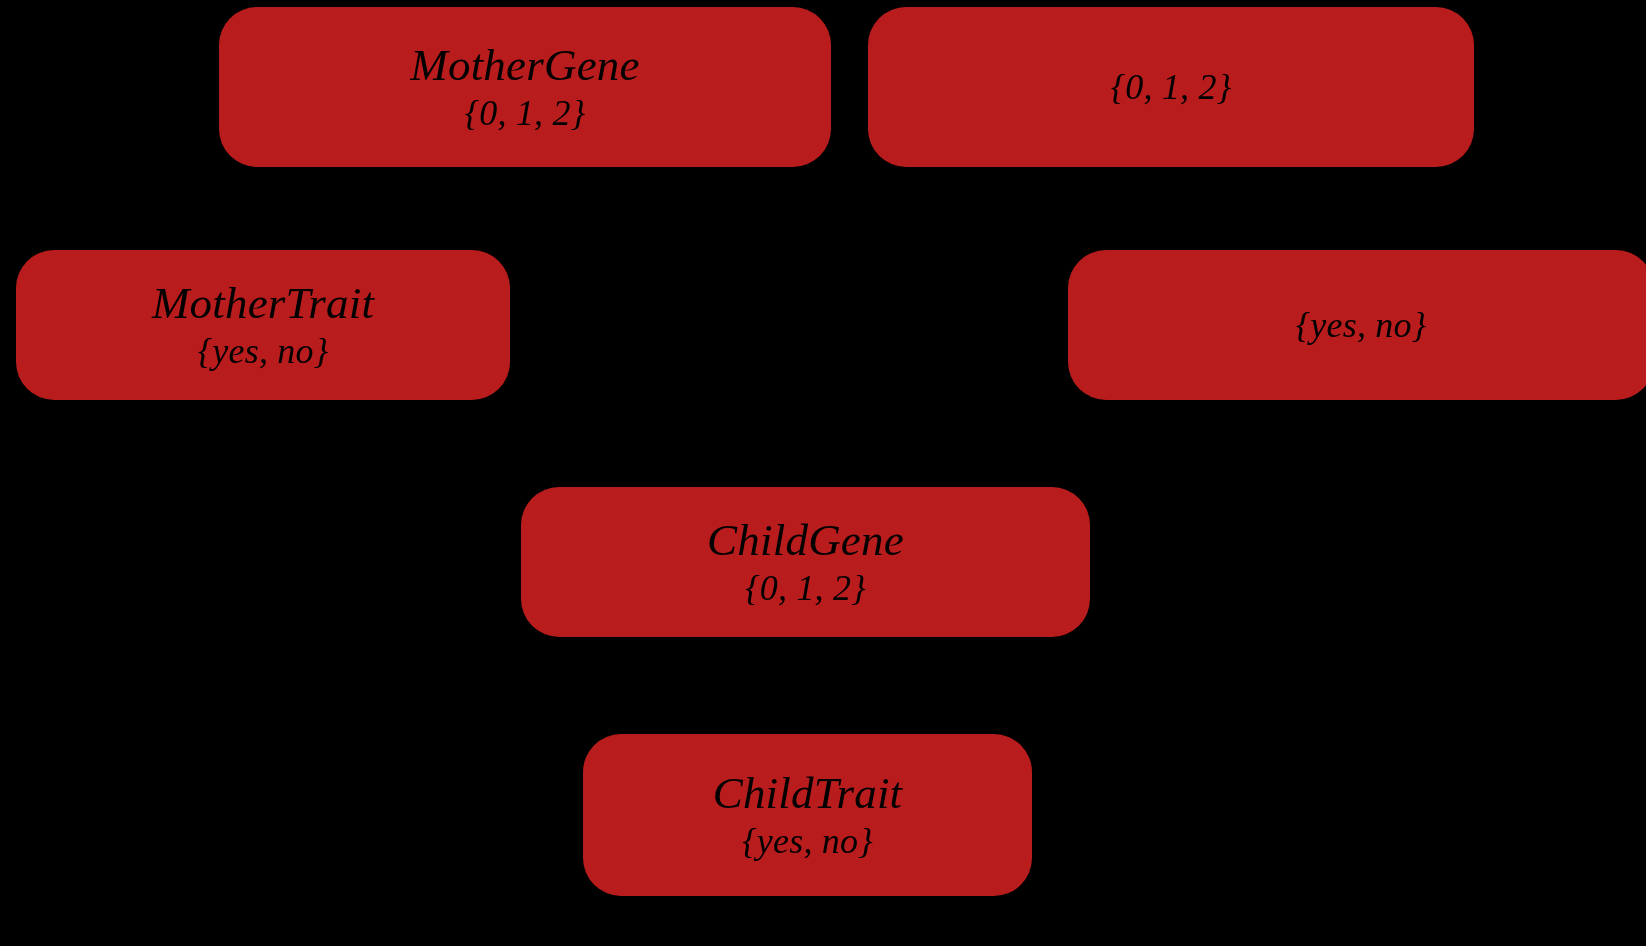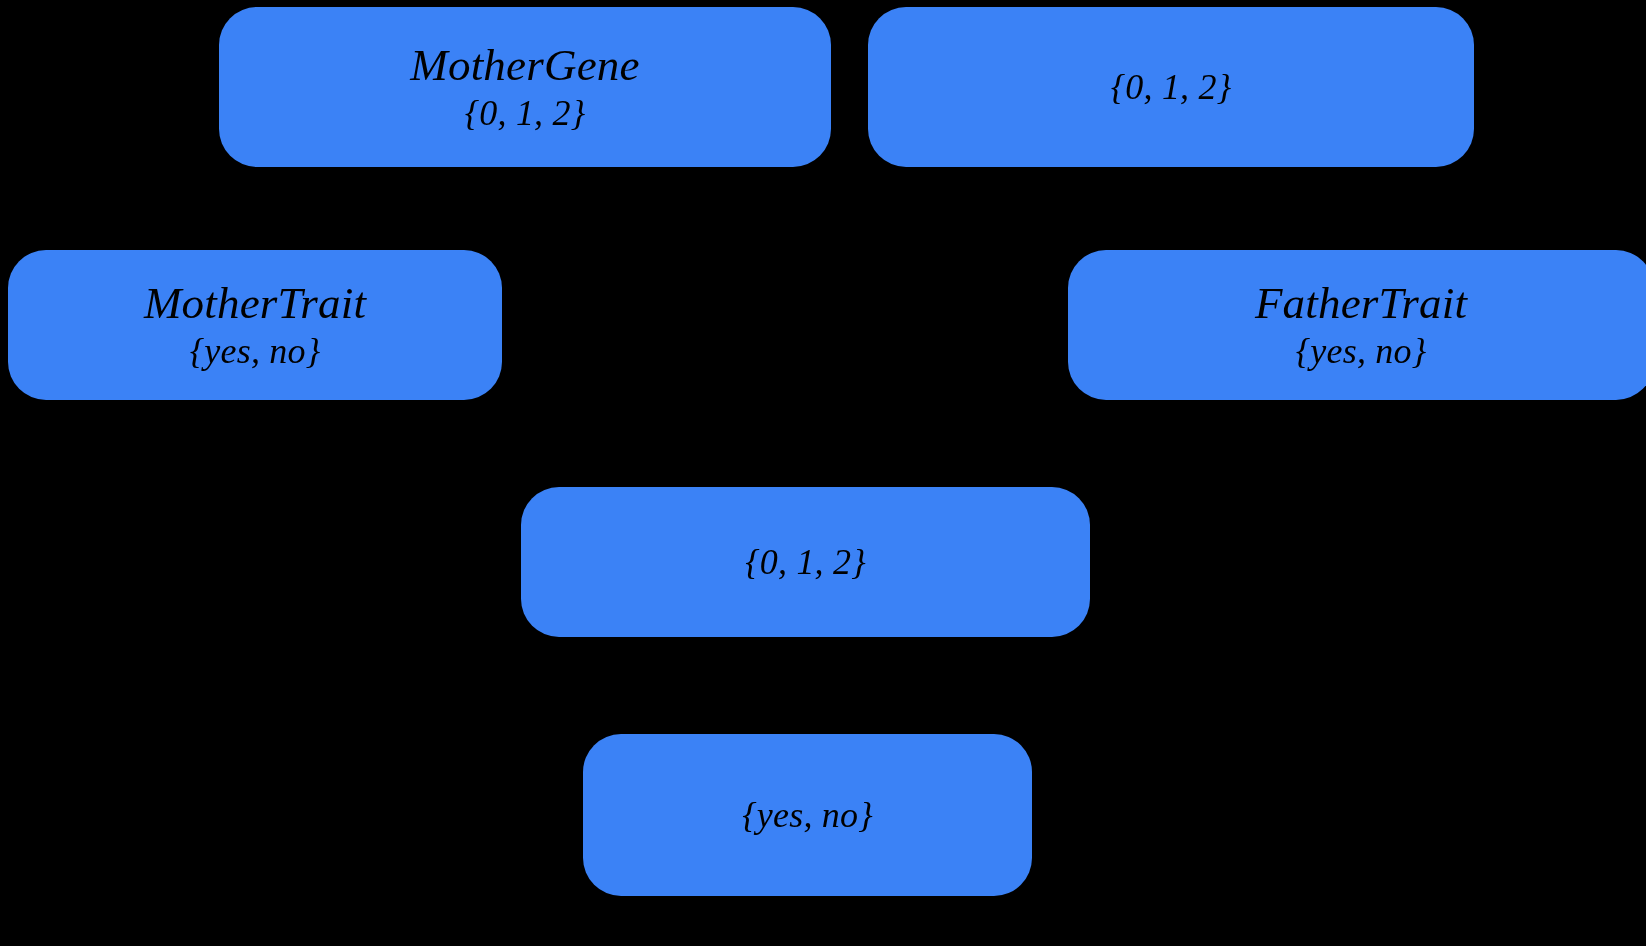--- a/index.html
+++ b/index.html
@@ -10,21 +10,21 @@
   }
   #canvas {
     position: relative;
     width: 1646px;
     height: 946px;
     background: #000000;
     overflow: hidden;
   }
   .node {
     position: absolute;
-    background: #3b82f6;
+    background: #b91c1c;
     border-radius: 38px;
     display: flex;
     flex-direction: column;
     align-items: center;
     justify-content: center;
     box-sizing: border-box;
     color: #000000;
     font-family: "Liberation Serif", "DejaVu Serif", serif;
     font-style: italic;
     line-height: 1.18;
@@ -38,21 +38,21 @@
   }
   .node-domain {
     font-size: 36px;
     white-space: nowrap;
     letter-spacing: 0.2px;
   }
 
   
   #node-mother-gene  { left: 219px;  top: 7px;   width: 612px; height: 160px; }
   #node-father-gene  { left: 868px;  top: 7px;   width: 606px; height: 160px; }
-  #node-mother-trait { left: 8px;    top: 250px; width: 494px; height: 150px; }
+  #node-mother-trait { left: 16px;    top: 250px; width: 494px; height: 150px; }
   #node-father-trait { left: 1068px; top: 250px; width: 586px; height: 150px; }
   #node-child-gene   { left: 521px;  top: 487px; width: 569px; height: 150px; }
   #node-child-trait  { left: 583px;  top: 734px; width: 449px; height: 162px; }
 </style>
 </head>
 <body>
 
 <div id="canvas">
 
   <div class="node" id="node-mother-gene">
@@ -63,25 +63,26 @@
   <div class="node" id="node-father-gene">
     <div class="node-domain">{0, 1, 2}</div>
   </div>
 
   <div class="node" id="node-mother-trait">
     <div class="node-label">MotherTrait</div>
     <div class="node-domain">{yes, no}</div>
   </div>
 
   <div class="node" id="node-father-trait">
-    <div class="node-label">FatherTrait</div>
     <div class="node-domain">{yes, no}</div>
   </div>
 
   <div class="node" id="node-child-gene">
+    <div class="node-label">ChildGene</div>
     <div class="node-domain">{0, 1, 2}</div>
   </div>
 
   <div class="node" id="node-child-trait">
+    <div class="node-label">ChildTrait</div>
     <div class="node-domain">{yes, no}</div>
   </div>
 
 </div>
 
 </body></html>

